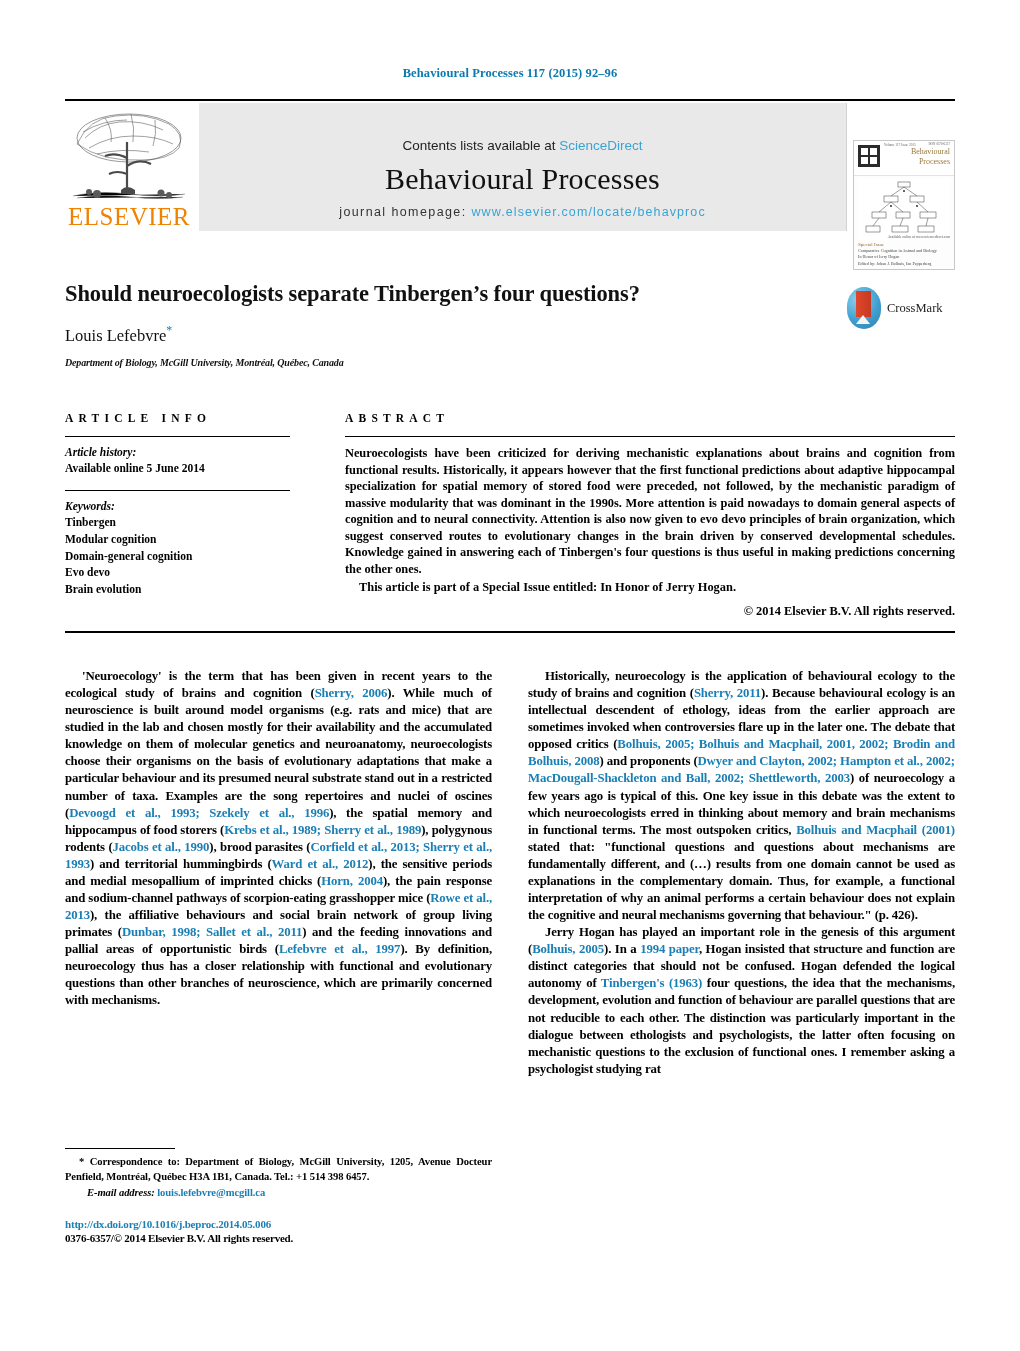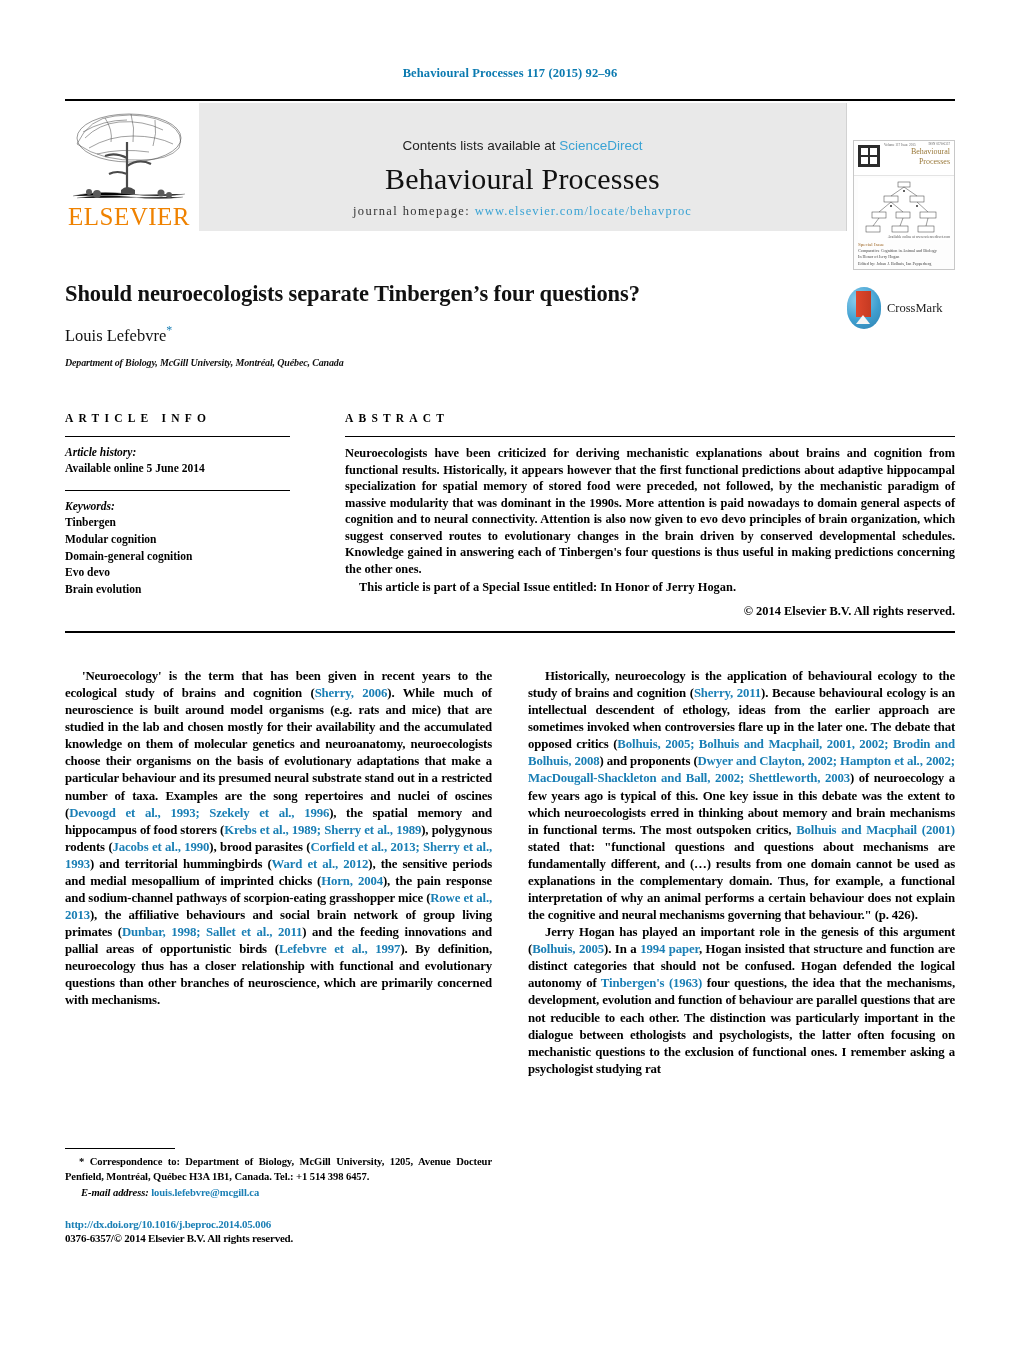--- a/index.html
+++ b/index.html
@@ -42,21 +42,21 @@
   }
   .contents-line{
     font-family:"Liberation Sans",sans-serif;font-size:13.5px;color:#222;margin-top:21px;
   }
   .contents-line .sd{color:#3aa3d4;}
   .journal-name{
     font-family:"Liberation Serif",serif;font-size:30px;color:#111;
     letter-spacing:.2px;
   }
   .homepage-line{
-    font-family:Liberation Serif, serif;font-size:12.5px;color:#333;
+    font-family:Liberation Sans, sans-serif;font-size:12.5px;color:#333;
     letter-spacing:1.4px;
   }
   .homepage-line .url{color:#3aa3d4;letter-spacing:1.1px;}
   .cover-thumb{
     width:100px;flex:0 0 100px;height:128px;border:1px solid #c8c8c8;
     background:#fdfdfd;position:relative;overflow:hidden;margin-top:37px;
   }
   .cov-top{height:34px;background:#fff;border-bottom:1px solid #e4e4e4;position:relative;}
   .cov-badge{position:absolute;left:4px;top:4px;width:22px;height:22px;background:#2b2b2b;}
   .cov-badge i{position:absolute;background:#fff;}
@@ -150,21 +150,21 @@
   .ref{color:#1a7fb5;}
 
   
   .fn-rule{position:absolute;left:65px;top:1148px;width:110px;border-top:1px solid #000;}
   .footnote{
     position:absolute;left:65px;top:1155px;width:427px;
     font-size:10.6px;line-height:1.4;text-align:justify;font-weight:bold;
     letter-spacing:-.1px;
   }
   .footnote .lead{text-indent:14px;display:block;}
-  .fn-email{margin-left:16px;display:block;margin-top:1px;}
+  .fn-email{margin-left:22px;display:block;margin-top:1px;}
   .fn-email i{font-style:italic;}
   .fn-email a{color:#1a7fb5;text-decoration:none;}
   .doiblock{position:absolute;left:65px;top:1218px;width:500px;}
   .doi{font-size:11px;color:#1a7fb5;font-weight:bold;letter-spacing:-.2px;}
   .issn{font-size:11px;font-weight:bold;margin-top:2px;letter-spacing:-.2px;}
 </style>
 </head>
 <body>
 
 <div class="page">

